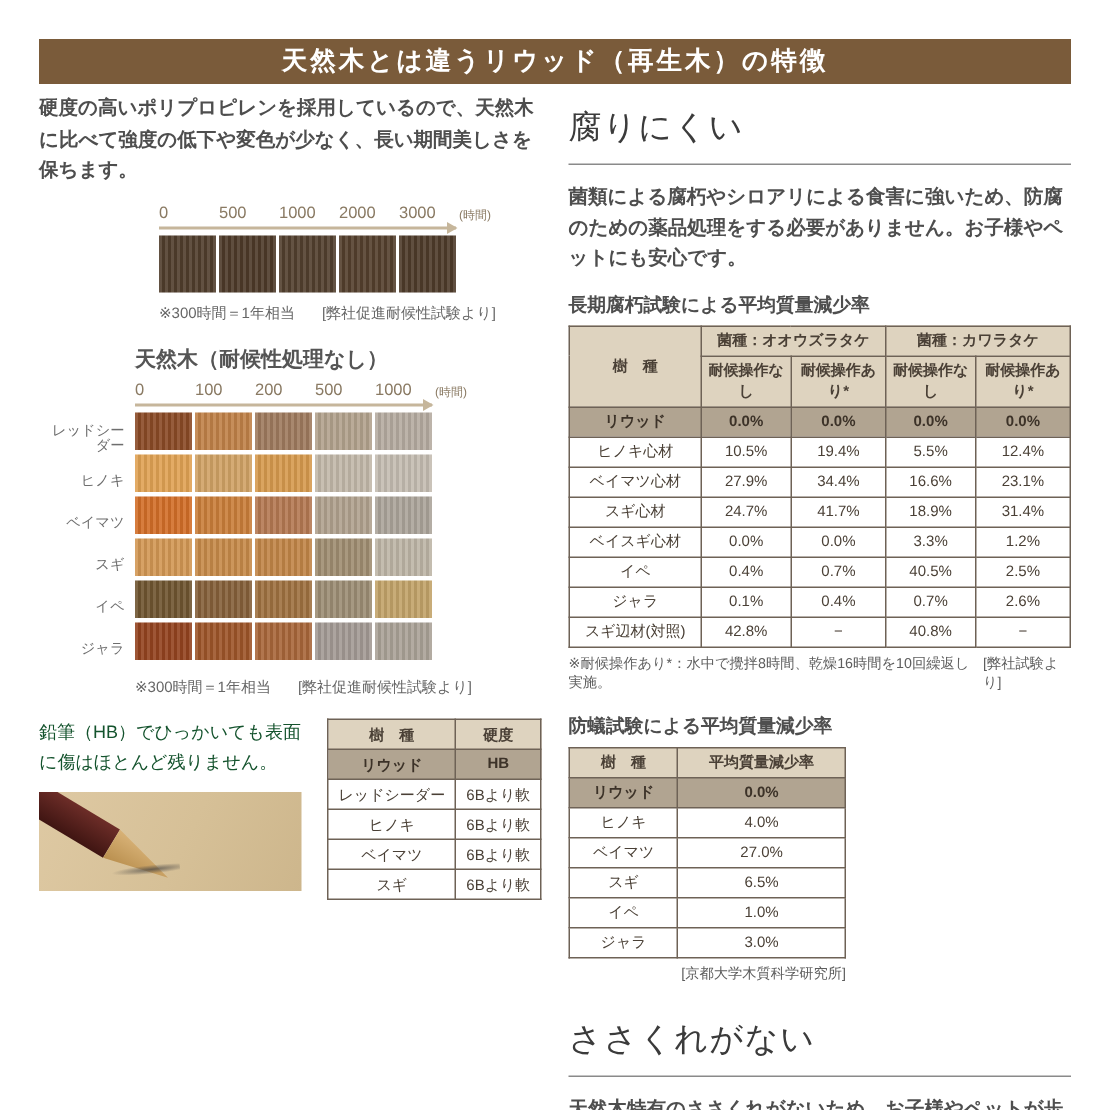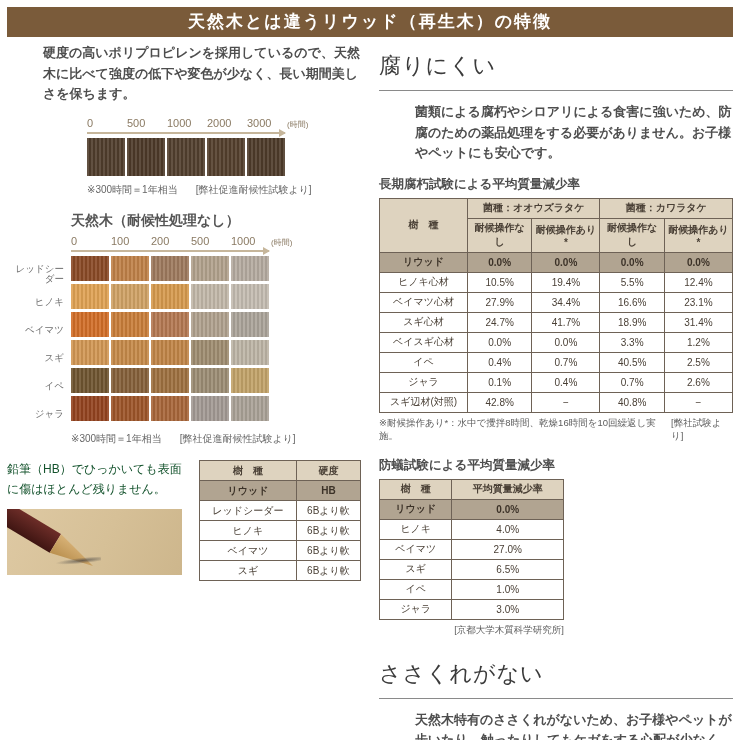--- a/index.html
+++ b/index.html
@@ -1,30 +1,30 @@
 <!DOCTYPE html>
 <html><head>
 <meta charset="utf-8">
 <style>
   * { margin:0; padding:0; box-sizing:border-box; }
   html,body { width:740px; height:740px; background:#ffffff; overflow:hidden;
               font-family:"Liberation Sans","DejaVu Sans",sans-serif; color:#4a4a4a; }
-  .page { width:740px; height:740px; padding:7px; }
+  .page { width:740px; height:740px; padding:26px; }
 
   .banner { height:30px; line-height:30px; text-align:center; color:#fff;
             font-size:17px; font-weight:bold; letter-spacing:2px; margin-bottom:6px; }
 
   .cols { display:flex; gap:18px; }
   .col  { flex:1; min-width:0; }
 
   h2.sec { font-family:"Liberation Serif","DejaVu Serif",serif; font-weight:500;
            font-size:22px; color:#3b3b3b; letter-spacing:1px;
            padding:8px 0 9px; border-bottom:1px solid #8a8a8a; margin-bottom:11px; }
   p.body { font-size:13px; font-weight:bold; line-height:1.58; color:#4e4e4e;
-           margin-bottom:12px;margin-left:36px; }
+           margin-bottom:12px; }
 
   
   .chart { margin-bottom:14px; }
   .chart .cap { font-size:13px; font-weight:bold; color:#555; line-height:1.35; margin-bottom:6px; }
   .chart-inner { display:flex; }
   .lblcol { width:64px; flex:none; display:flex; flex-direction:column; }
   .lblcol .lbl { height:28px; display:flex; align-items:center; justify-content:flex-end;
                  padding-right:7px; font-size:9.5px; color:#6e6e6e; text-align:right; line-height:1.15; }
   .plot { width:198px; flex:none; }
   .ticks { display:flex; font-size:11px; color:#8a7a63; margin-bottom:1px; }

